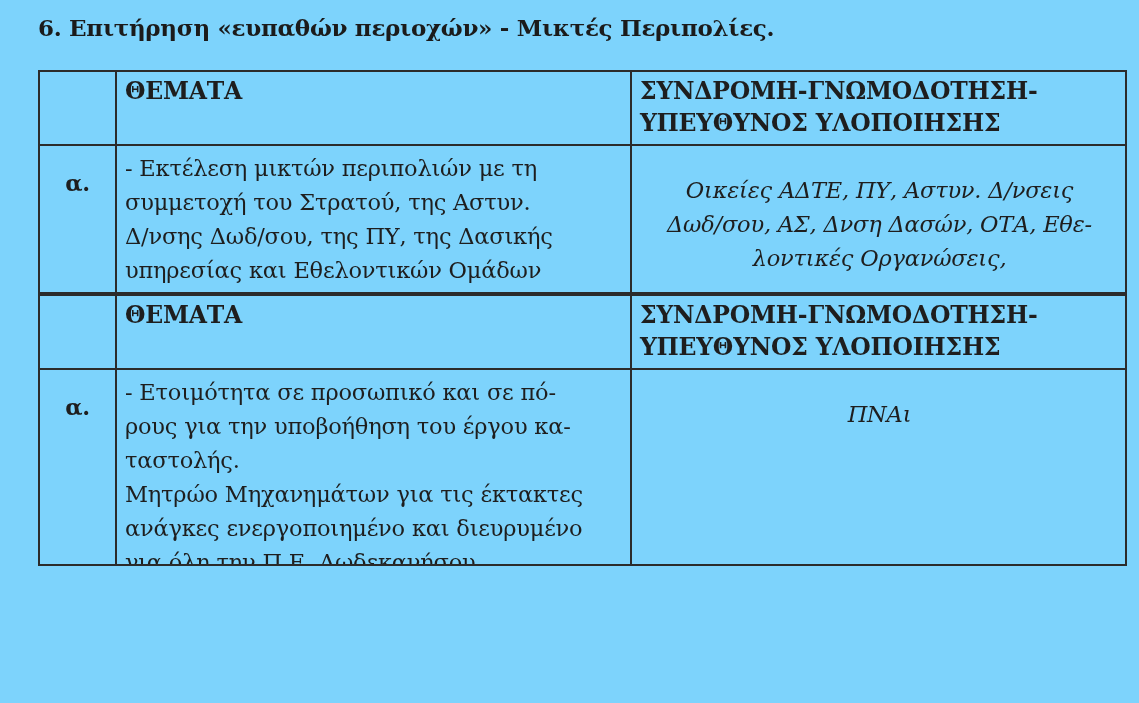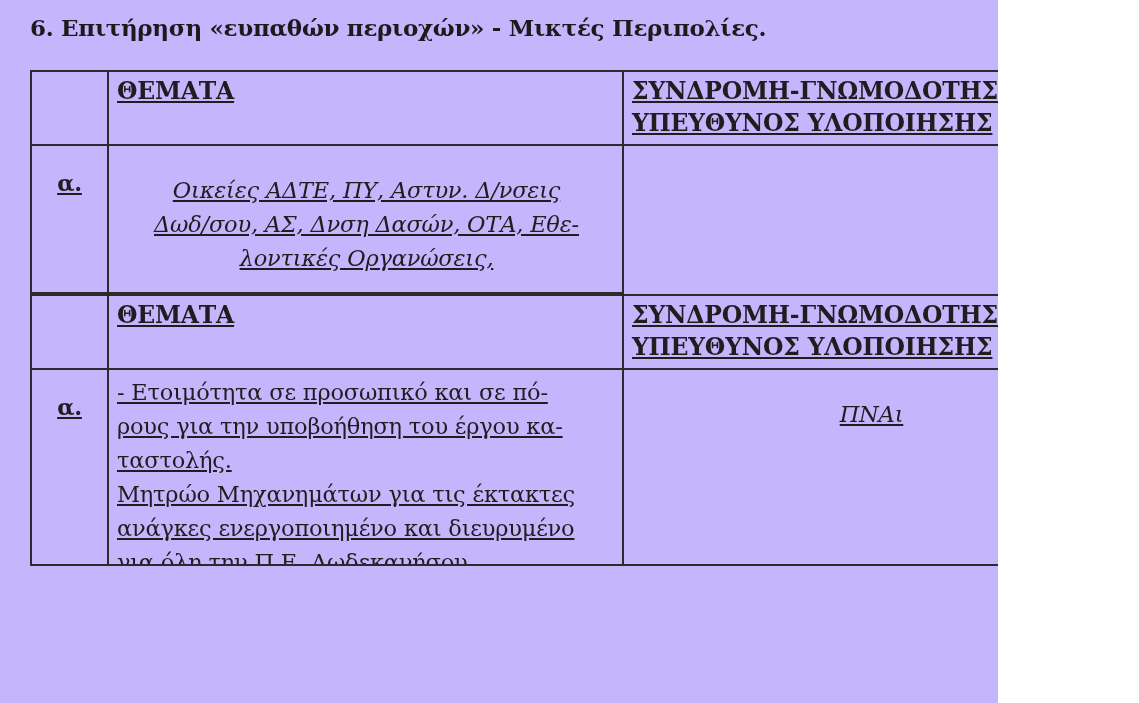--- a/index.html
+++ b/index.html
@@ -2,28 +2,28 @@
 <html lang="el"><head>
 <meta charset="utf-8">
 <style>
   html, body {
     margin: 0;
     padding: 0;
     background: #ffffff;
   }
   .page {
     position: relative;
-    width: 998px;
+    width: 1139px;
     height: 703px;
-    background: #c4b5fd;
+    background: #7dd3fc;
     color: #1e1e1e;
     font-family: "DejaVu Serif", serif;
     overflow: hidden;
     box-sizing: border-box;
-    padding: 13px 20px 0 30px;
+    padding: 13px 20px 0 38px;
   }
   .heading {
     font-size: 23px;
     font-weight: bold;
     line-height: 30px;
     letter-spacing: -0.3px;
     white-space: pre-line;
     color: #1b1b1b;
   }
   .heading.first {
@@ -46,21 +46,20 @@
   .cell {
     border-right: 2px solid #2b2b2b;
     border-bottom: 2px solid #2b2b2b;
     box-sizing: border-box;
     padding: 3px 8px 4px 8px;
     font-size: 22.5px;
     line-height: 34px;
     letter-spacing: -0.2px;
     white-space: pre-line;
     overflow: hidden;
-    text-decoration: underline;
   }
   .cell.hdr {
     font-weight: bold;
     font-size: 23.5px;
     line-height: 32px;
     letter-spacing: -0.2px;
   }
   .cell.idx {
     font-weight: bold;
     text-align: center;
@@ -83,20 +82,24 @@
 
   <div class="heading first">6. Επιτήρηση «ευπαθών περιοχών» - Μικτές Περιπολίες.</div>
 
   <div class="doc-table t1">
     <div class="cell hdr"></div>
     <div class="cell hdr">ΘΕΜΑΤΑ</div>
     <div class="cell hdr">ΣΥΝΔΡΟΜΗ-ΓΝΩΜΟΔΟΤΗΣΗ-
 ΥΠΕΥΘΥΝΟΣ ΥΛΟΠΟΙΗΣΗΣ</div>
 
     <div class="cell idx">α.</div>
+    <div class="cell themes">- Εκτέλεση μικτών περιπολιών με τη
+συμμετοχή του Στρατού, της Αστυν.
+Δ/νσης Δωδ/σου, της ΠΥ, της Δασικής
+υπηρεσίας και Εθελοντικών Ομάδων</div>
     <div class="cell support">Οικείες ΑΔΤΕ, ΠΥ, Αστυν. Δ/νσεις
 Δωδ/σου, ΑΣ, Δνση Δασών, ΟΤΑ, Εθε-
 λοντικές Οργανώσεις,</div>
   </div>
 
 
   <div class="doc-table t2">
     <div class="cell hdr"></div>
     <div class="cell hdr">ΘΕΜΑΤΑ</div>
     <div class="cell hdr">ΣΥΝΔΡΟΜΗ-ΓΝΩΜΟΔΟΤΗΣΗ-

